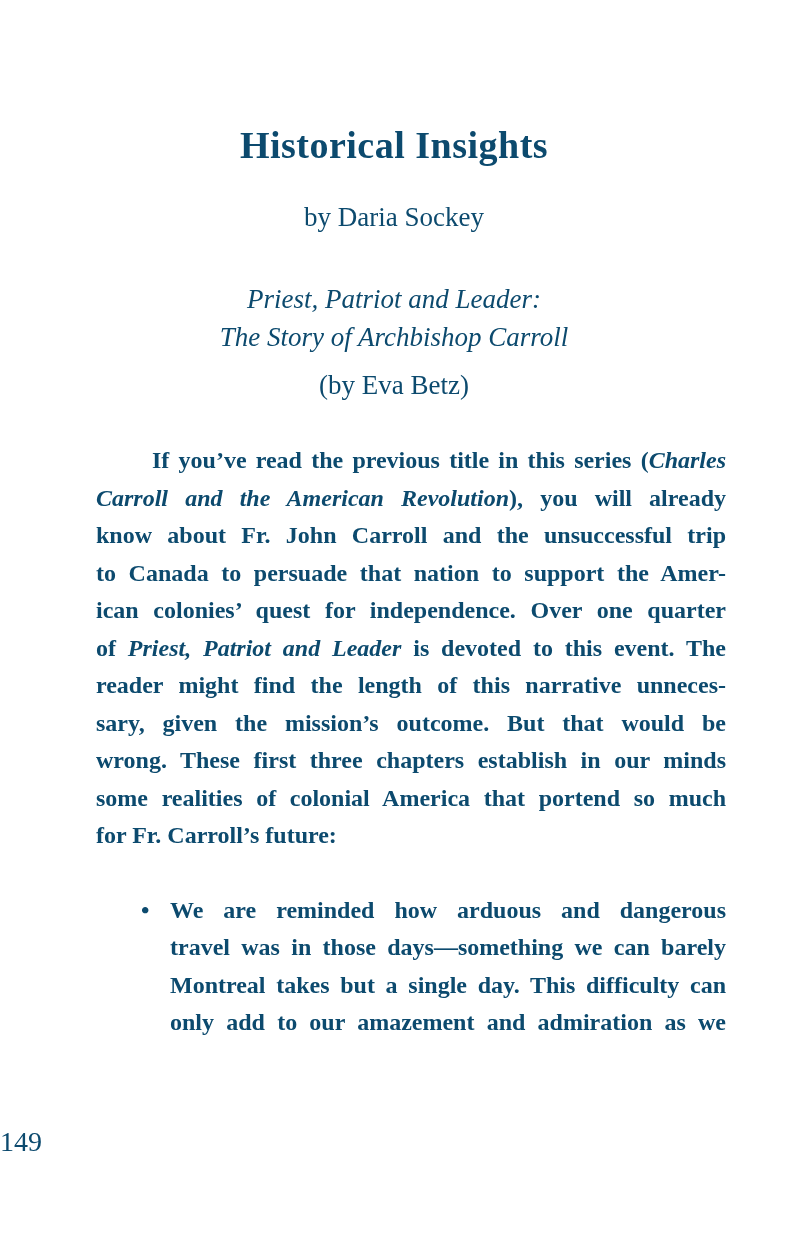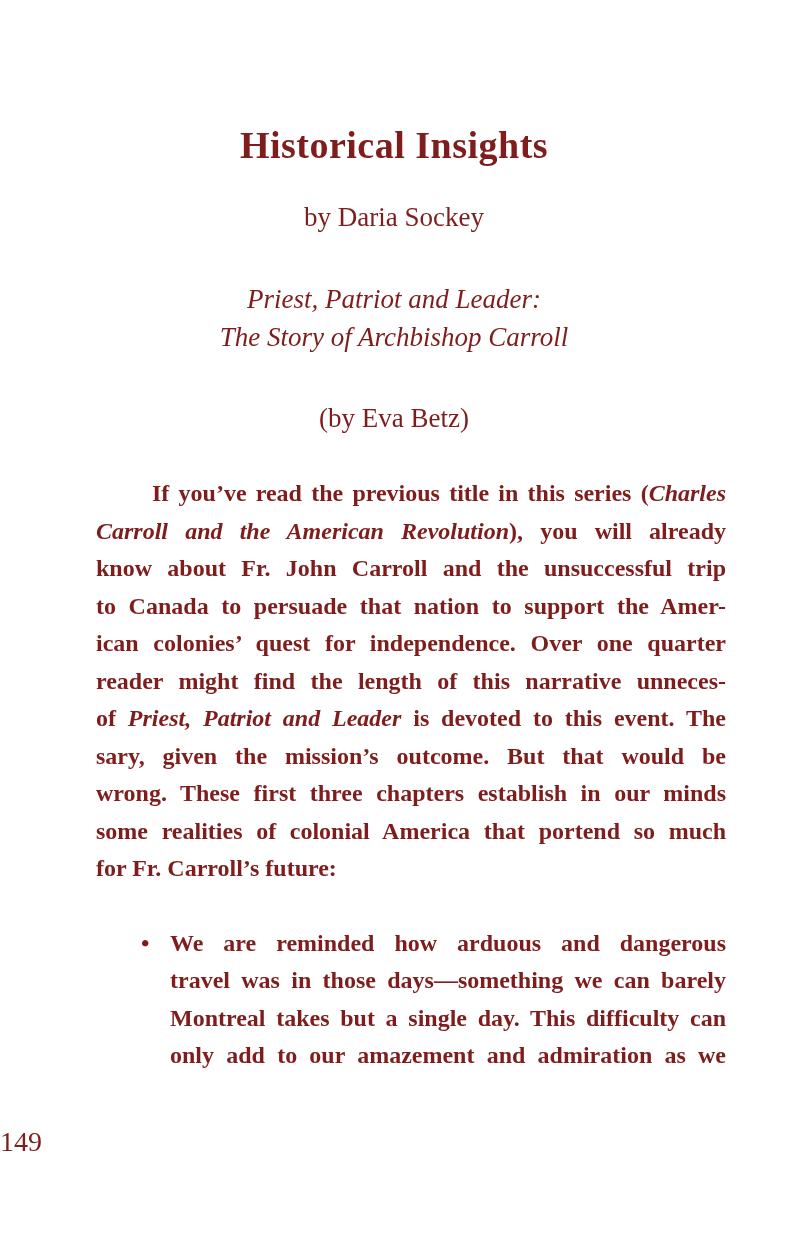--- a/index.html
+++ b/index.html
@@ -7,21 +7,21 @@
     padding: 0;
     background: #ffffff;
   }
   .page {
     position: relative;
     width: 788px;
     height: 1238px;
     box-sizing: border-box;
     padding-top: 122px;
     background: #ffffff;
-    color: #7f1d1d;
+    color: #0c4a6e;
     font-family: "Liberation Serif", "DejaVu Serif", serif;
     overflow: hidden;
   }
   .front-matter {
     text-align: center;
   }
   .title {
     font-size: 38px;
     font-weight: 700;
     line-height: 46px;
@@ -32,21 +32,21 @@
     font-size: 27px;
     line-height: 34px;
   }
   .book-title {
     margin-top: 46px;
     font-size: 27px;
     font-style: italic;
     line-height: 38px;
   }
   .book-author {
-    margin-top: 45px;
+    margin-top: 12px;
     font-size: 27px;
     line-height: 34px;
   }
   .body-block {
     margin: 40px 62px 0 96px;
     font-size: 24px;
     font-weight: bold;
   }
   .line {
     line-height: 37.5px;
@@ -105,22 +105,22 @@
   </div>
 
   <div class="body-block">
 
     <div>
         <div class="line just indent"><span>If you’ve read the previous title in this series (</span><span class="it">Charles</span></div>
         <div class="line just"><span class="it">Carroll and the American Revolution</span><span>), you will already</span></div>
         <div class="line just"><span>know about Fr. John Carroll and the unsuccessful trip</span></div>
         <div class="line just"><span>to Canada to persuade that nation to support the Amer-</span></div>
         <div class="line just"><span>ican colonies’ quest for independence. Over one quarter</span></div>
+        <div class="line just"><span>of </span><span class="it">Priest, Patriot and Leader</span><span> is devoted to this event. The</span></div>
         <div class="line just"><span>reader might find the length of this narrative unneces-</span></div>
-        <div class="line just"><span>of </span><span class="it">Priest, Patriot and Leader</span><span> is devoted to this event. The</span></div>
         <div class="line just"><span>sary, given the mission’s outcome. But that would be</span></div>
         <div class="line just"><span>wrong. These first three chapters establish in our minds</span></div>
         <div class="line just"><span>some realities of colonial America that portend so much</span></div>
         <div class="line"><span>for Fr. Carroll’s future:</span></div>
       </div>
 
     <div class="bullet-item">
       <div class="bullet-marker">•</div>
       <div class="bullet-lines">
           <div class="line just"><span>We are reminded how arduous and dangerous</span></div>

